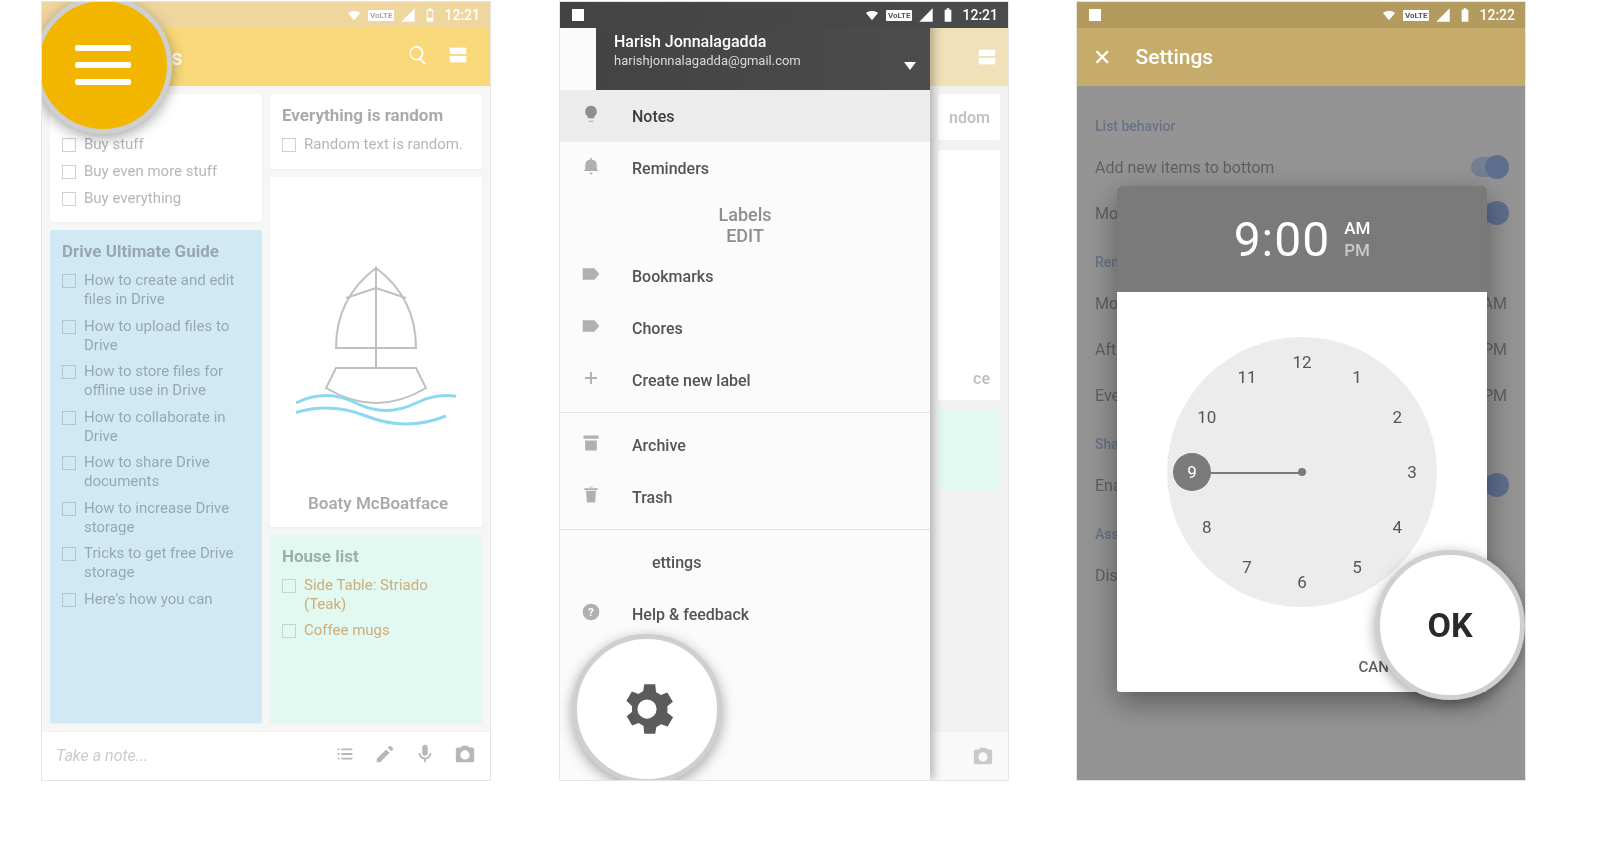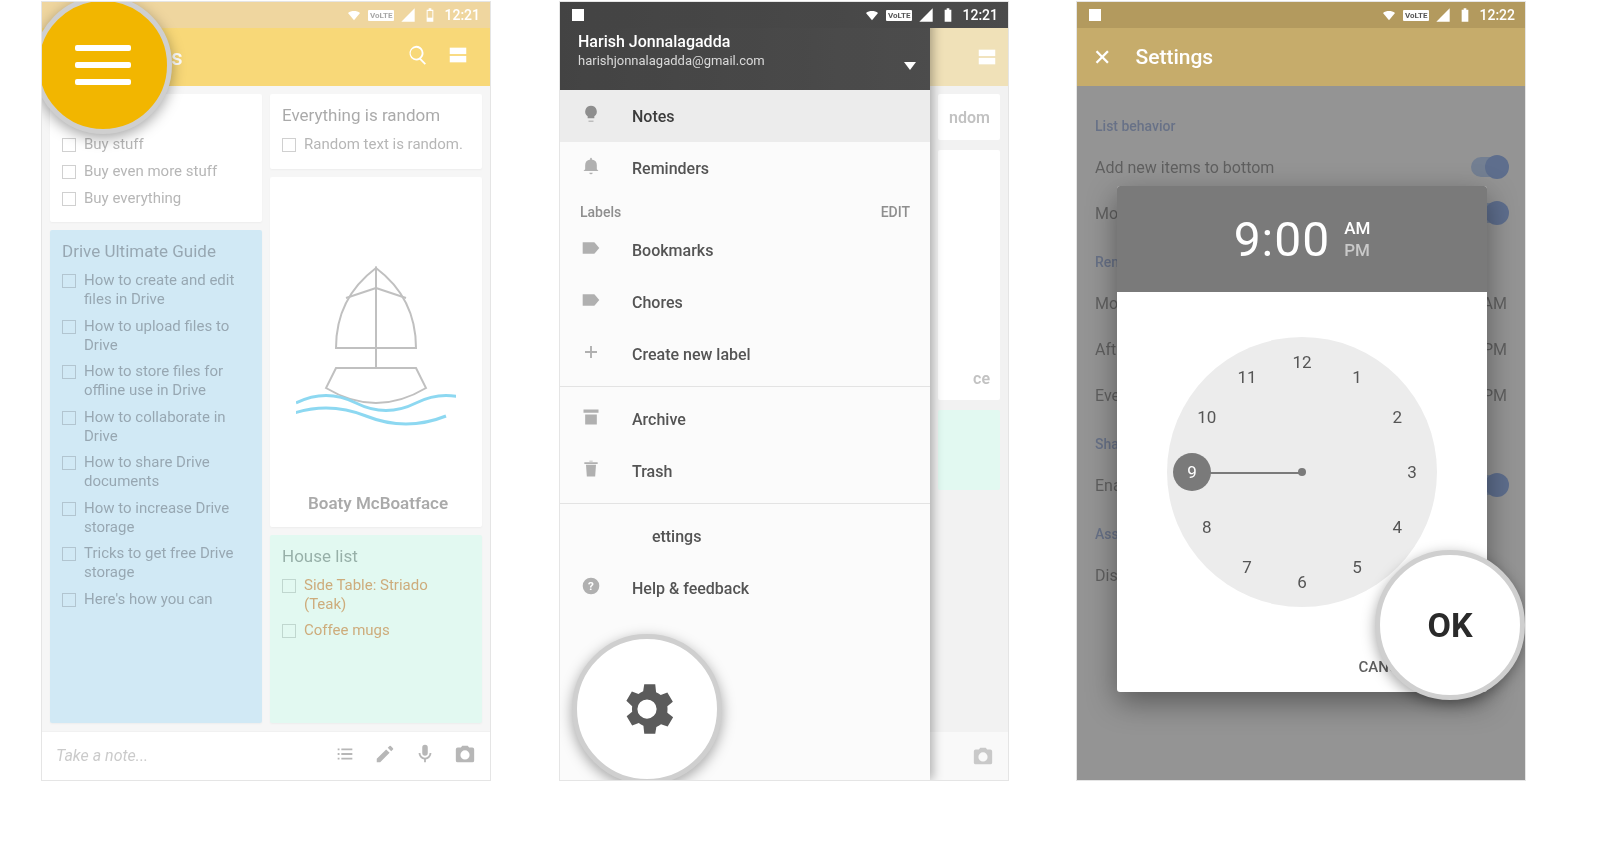--- a/index.html
+++ b/index.html
@@ -70,21 +70,21 @@
   }
   .p1-col { flex:1; display:flex; flex-direction:column; gap:8px; }
   .note-card {
     background:#ffffff;
     border-radius:2px;
     padding:11px 12px;
     box-shadow: 0 1px 2px rgba(0,0,0,0.08);
   }
   .note-card.blue { background:#a9d6ec; }
   .note-card.teal { background:#c9f3e4; }
-  .note-title { font-weight:400; color:#5f5f5f; font-size:17px; margin-bottom:6px; }
+  .note-title { font-weight:700; color:#5f5f5f; font-size:17px; margin-bottom:6px; }
   .note-title.dark { color:#3c5a6e; }
   .note-check { display:flex; align-items:flex-start; gap:8px; padding:4px 0; color:#757575; font-size:15px; line-height:1.25; }
   .note-check .box { width:14px; height:14px; border:1.6px solid #a6a6a6; margin-top:3px; flex-shrink:0; }
   .note-card.blue .note-check { color:#3c5a6e; }
   .note-card.blue .note-check .box { border-color:#6f91a6; }
   .note-card.teal .note-check { color:#a16207; }
   .note-card.teal .note-check .box { border-color:#88b3a5; }
   .drawing-card { height:350px; display:flex; flex-direction:column; justify-content:flex-end; padding:14px; }
   .drawing-card .drawing-space { flex:1; display:flex; align-items:center; justify-content:center; }
   .drawing-card .caption { color:#5f5f5f; font-size:17px; font-weight:600; margin-top:8px;margin-left:24px; }
@@ -124,33 +124,34 @@
     box-shadow: 3px 0 10px rgba(0,0,0,0.3);
     z-index:10;
     display:flex; flex-direction:column;
   }
   .p2-drawer .sb-header {
     height:88px; padding-top:30px;
     background: linear-gradient(to bottom, rgba(0,0,0,0.45), rgba(0,0,0,0.45)),
                 linear-gradient(to right,#7a7a7a,#8a8a8a);
     color:#fff; padding-left:18px;
     position:relative;
+    margin-left:36px;
   }
   .p2-drawer .sb-header .uname { font-size:16px; font-weight:500; }
   .p2-drawer .sb-header .uemail { font-size:13px; color:#d9d9d9; margin-top:2px; }
   .p2-drawer .sb-header .tri { position:absolute; right:14px; bottom:14px; }
   .drawer-item {
     height:52px; display:flex; align-items:center; padding:0 20px; gap:30px;
     color:#545454; font-size:16px; font-weight:500;
   }
   .drawer-item .di-icon { width:22px; color:#8e8e8e; text-align:center; }
   .drawer-item.active { background:#ececec; color:#3c3c3c; }
   .drawer-section {
     display:flex; align-items:center; justify-content:space-between;
-    padding: 10px 20px 4px 20px; color:#8e8e8e; font-size:14px; font-weight:500;
+    padding: 10px 20px 4px 20px; color:#8e8e8e; font-size:18px; font-weight:500;flex-direction:column;
   }
   .drawer-divider { height:1px; background:#e3e3e3; margin:6px 0; }
 
   #gear-badge {
     width:150px; height:150px;
     top:632px; left:12px;
     border:5px solid #cfcfcf;
   }
   #gear-badge svg { width:66px; height:66px; fill:#5b5b5b; }
 

